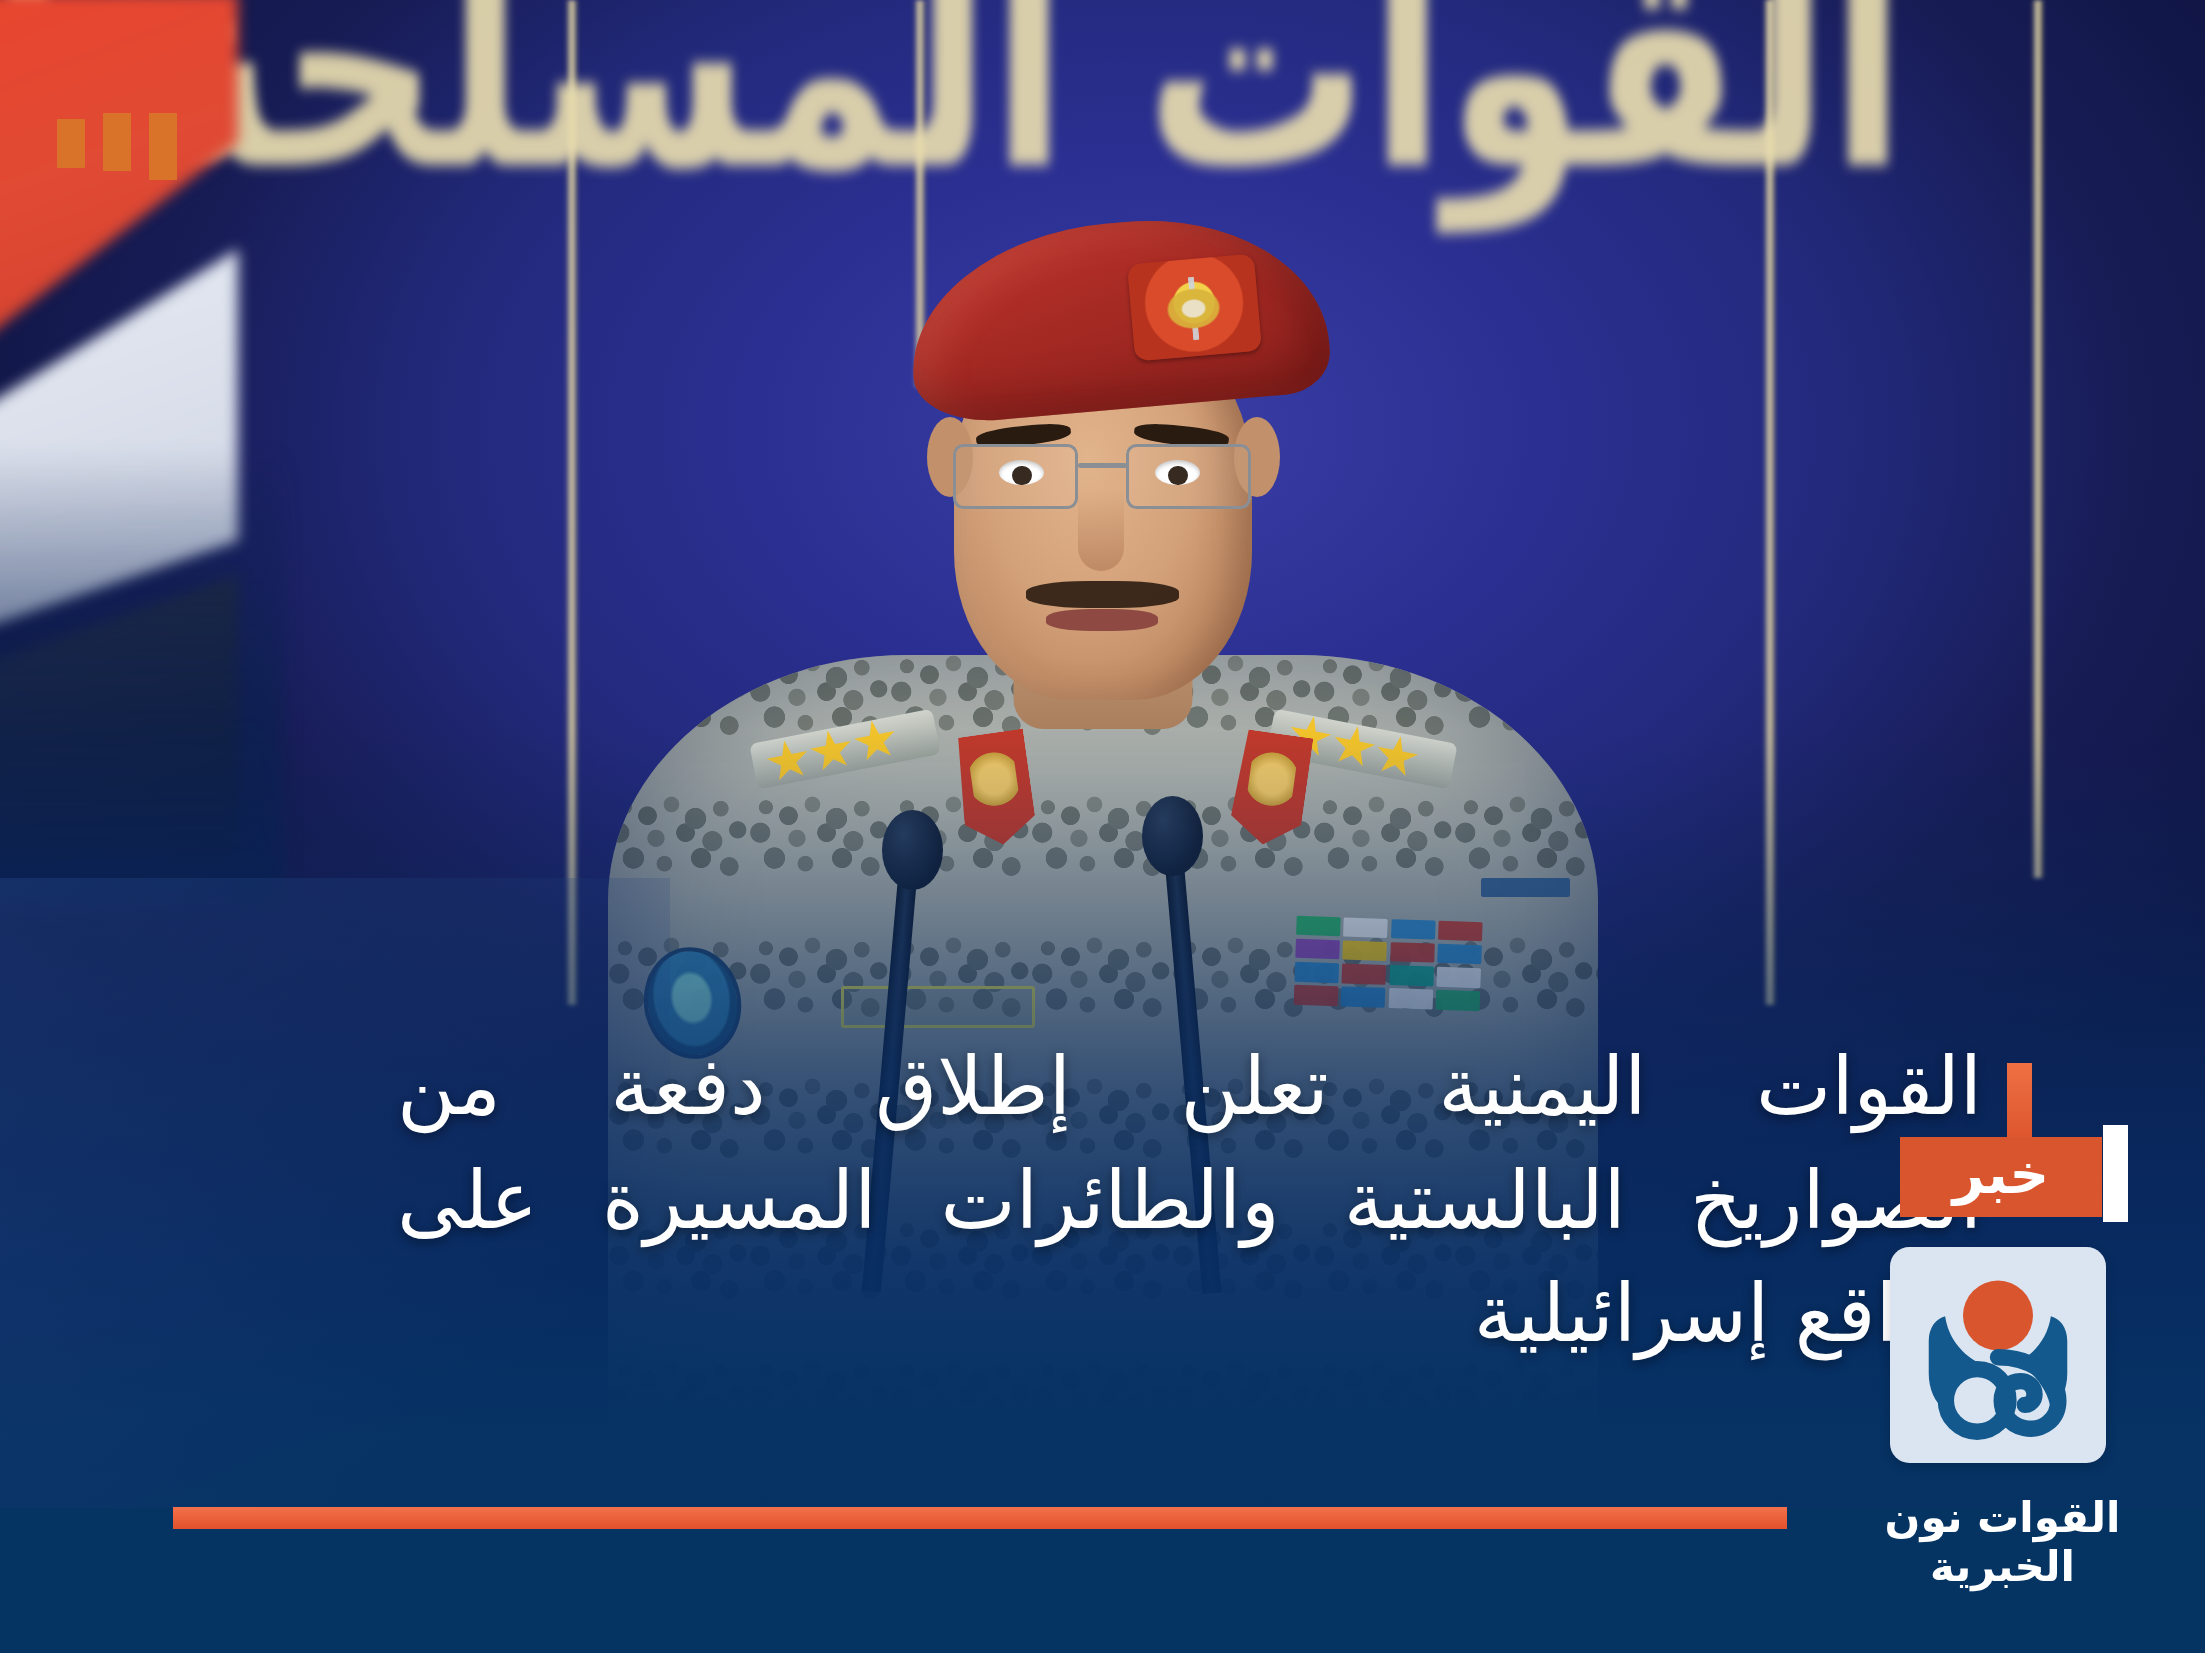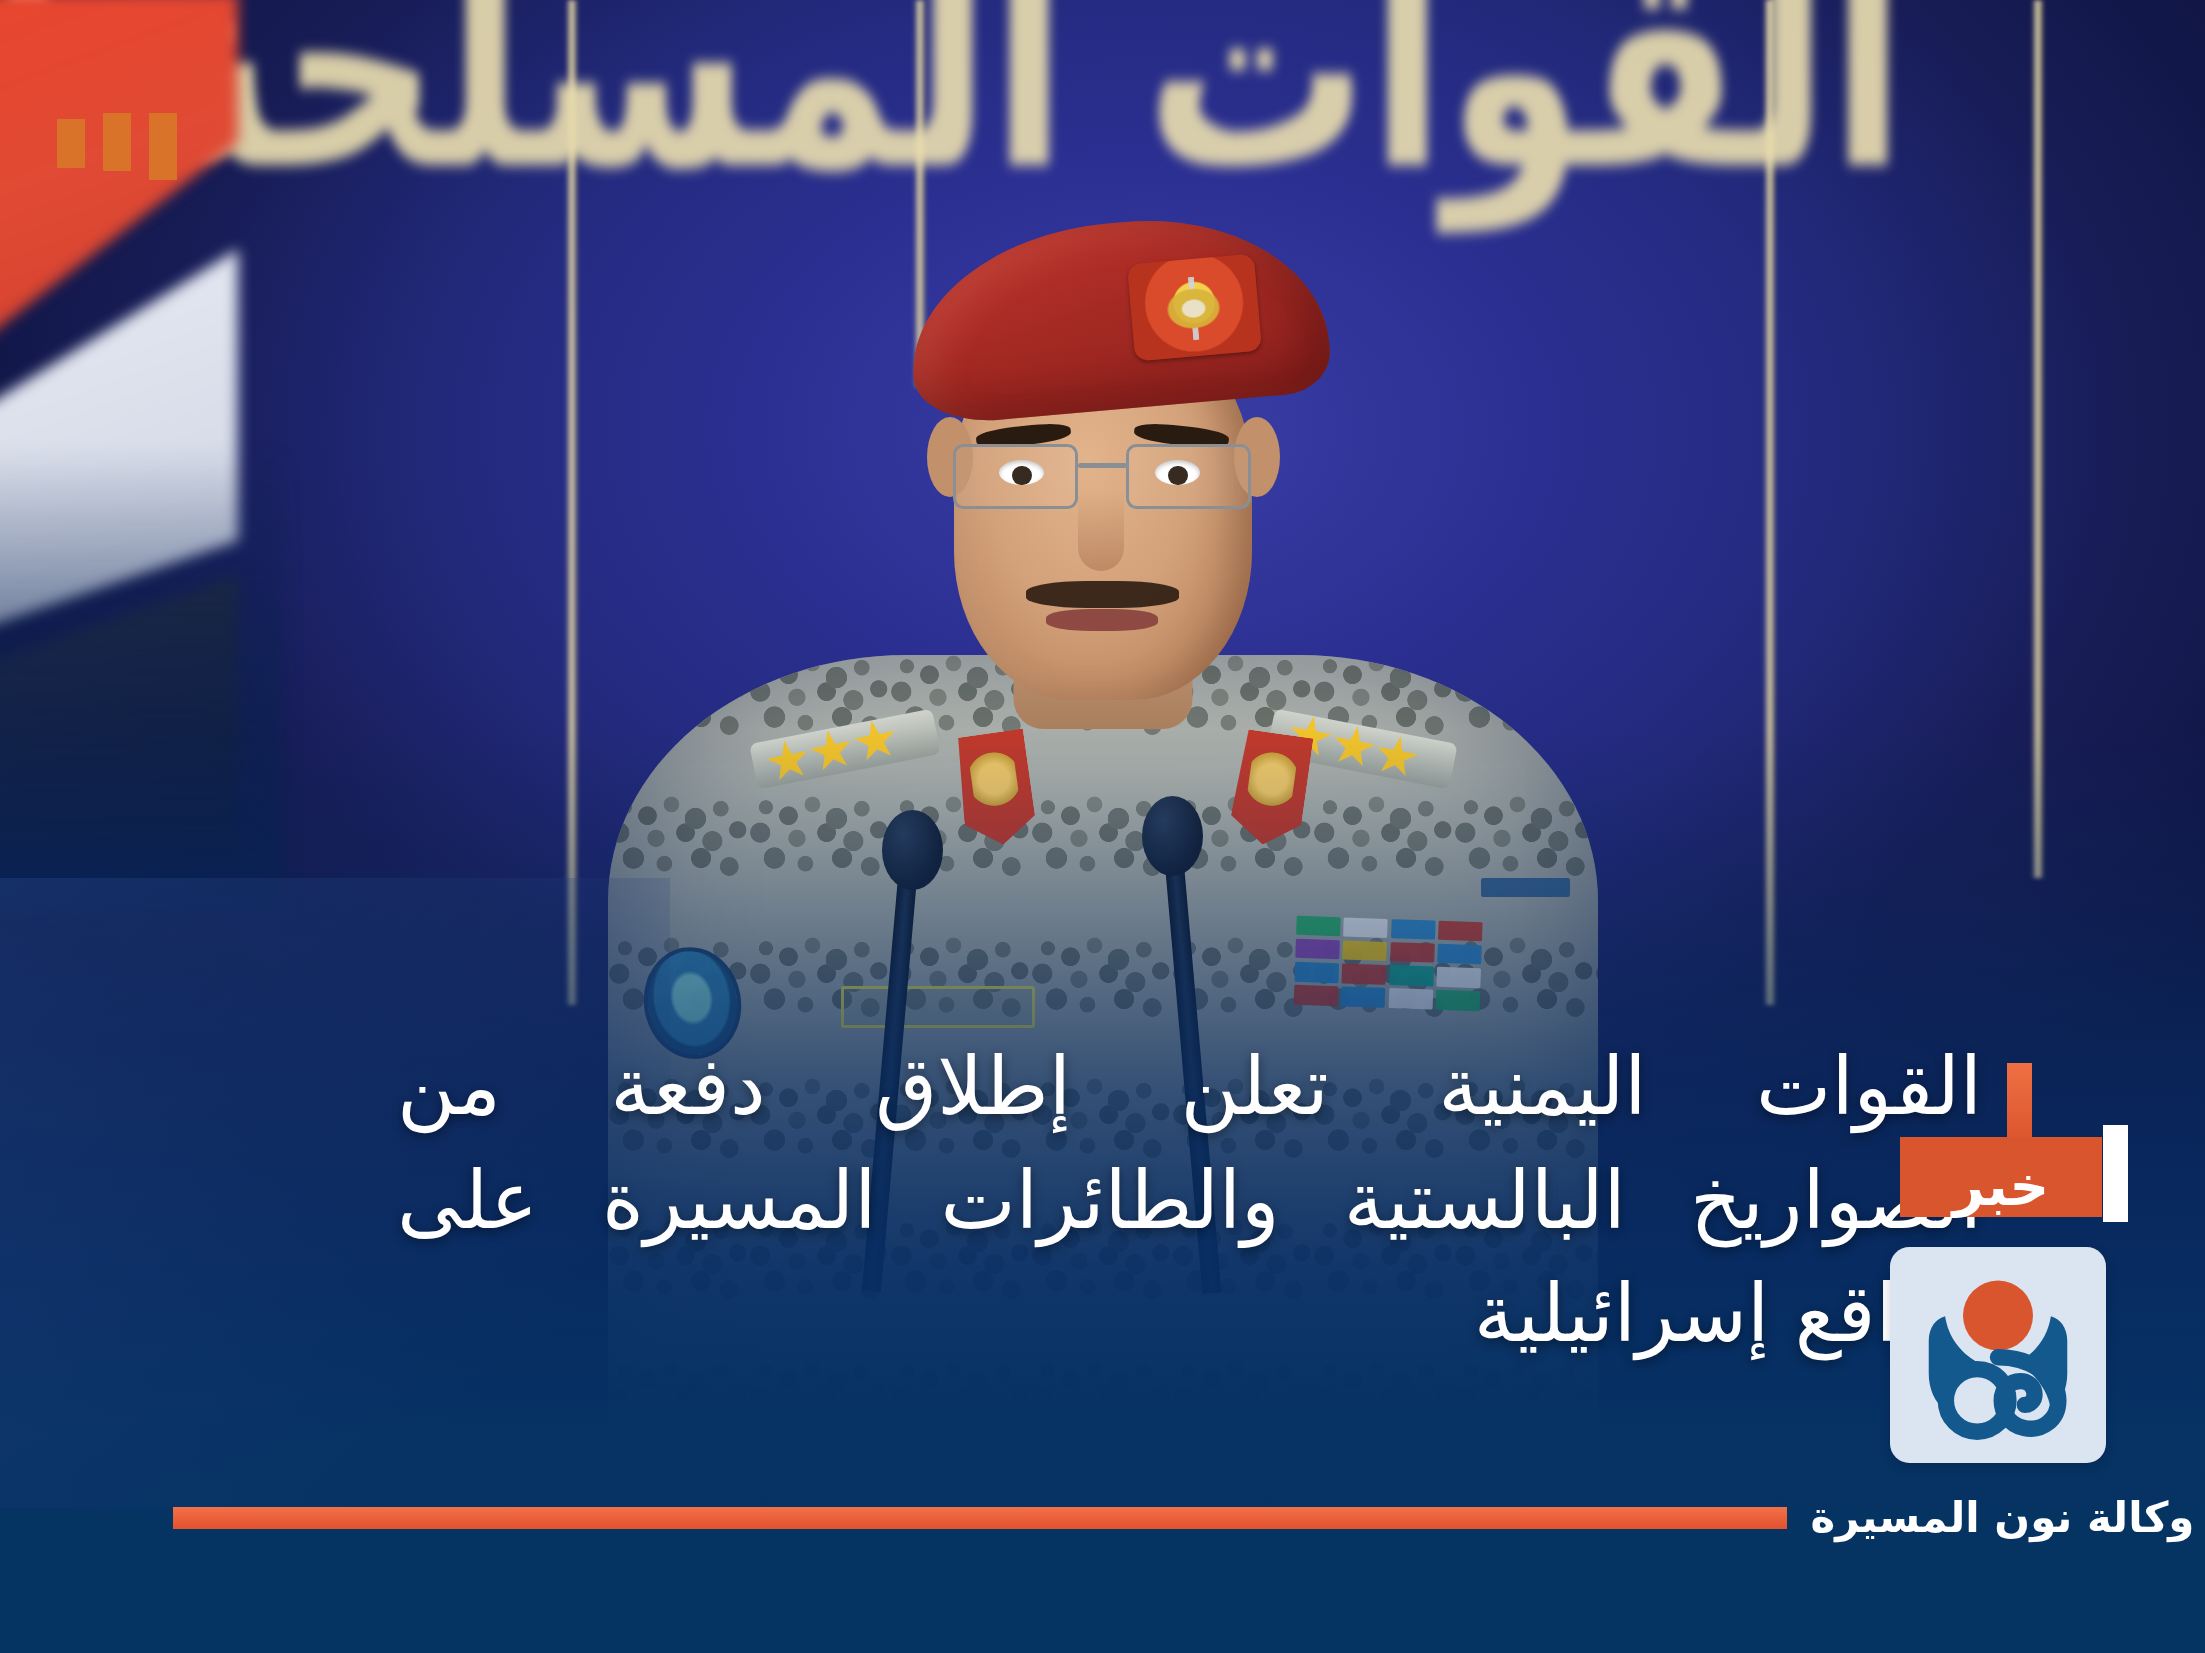--- a/index.html
+++ b/index.html
@@ -186,21 +186,21 @@
   .headline .ln{display:block;}
   .headline .ln.just{text-align:justify;text-align-last:justify;}
 
   .tickmark{position:absolute;right:173px;top:1063px;width:25px;height:91px;
             background:linear-gradient(180deg,#ef7043,#d9502a);}
 
   .rule{position:absolute;left:173px;top:1507px;width:1614px;height:22px;
         background:linear-gradient(180deg,#f2714a,#e2512c);}
 
   .badgechip{position:absolute;left:1900px;top:1137px;width:202px;height:80px;
-        background:#d9552e;display:flex;align-items:flex-end;justify-content:center;}
+        background:#d9552e;display:flex;align-items:center;justify-content:center;}
   .badgechip span{color:#fff;font-size:55px;font-weight:700;line-height:1;direction:rtl;
         letter-spacing:0;transform:translateY(-3px);}
   .badgebar{position:absolute;left:2103px;top:1125px;width:25px;height:97px;background:#ffffff;}
 
   .logo{position:absolute;left:1890px;top:1247px;width:216px;height:216px;
         background:#dbe5f2;border-radius:19.4px;box-shadow:0 3px 12px rgba(0,0,0,.18);}
   .logo svg{position:absolute;inset:0;width:100%;height:100%;}
 
   .agency{position:absolute;left:1809px;top:1493px;width:387px;text-align:center;
         color:#ffffff;font-size:42px;font-weight:700;direction:rtl;letter-spacing:-0.7px;}
@@ -336,15 +336,15 @@
                C96 170 78 192 74 218 C60 210 52 190 52 170 Z" fill="#13598d"></path>
       <path d="M238 126 C238 108 228 96 216 93 C212 120 196 142 172 155
                C194 170 212 192 216 218 C230 210 238 190 238 170 Z" fill="#13598d"></path>
       <path d="M145 148 C192 148 226 176 226 206 C226 232 204 248 180 243
                C160 239 150 222 150 206 C150 190 161 180 175 180
                C186 180 194 188 194 198 C194 206 188 212 181 212" fill="none" stroke="#13598d" stroke-width="22" stroke-linecap="round"></path>
       <circle cx="117" cy="206" r="42" fill="none" stroke="#13598d" stroke-width="22"></circle>
     </svg>
   </div>
 
-  <div class="agency">وكالة نون المسيرة</div>
+  <div class="agency">القوات نون الخبرية</div>
 </div>
 
 
 </body></html>

